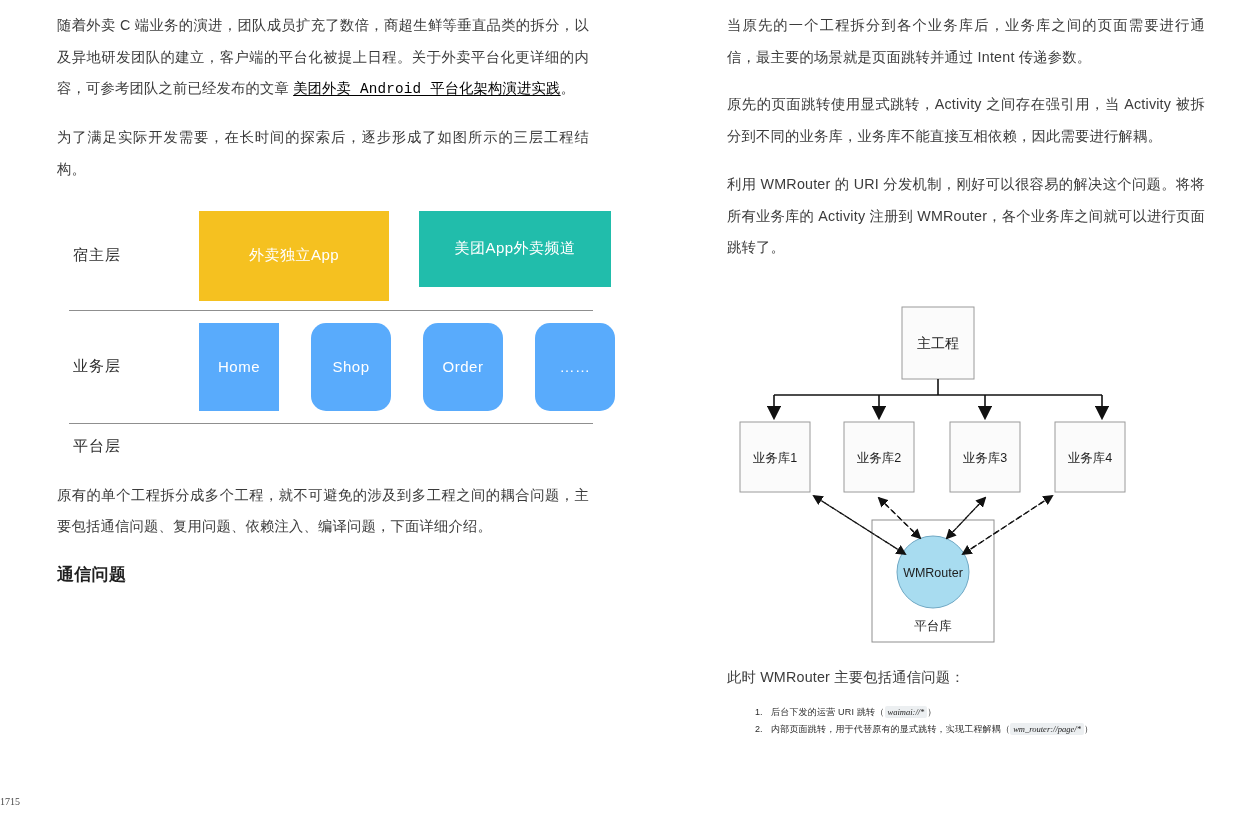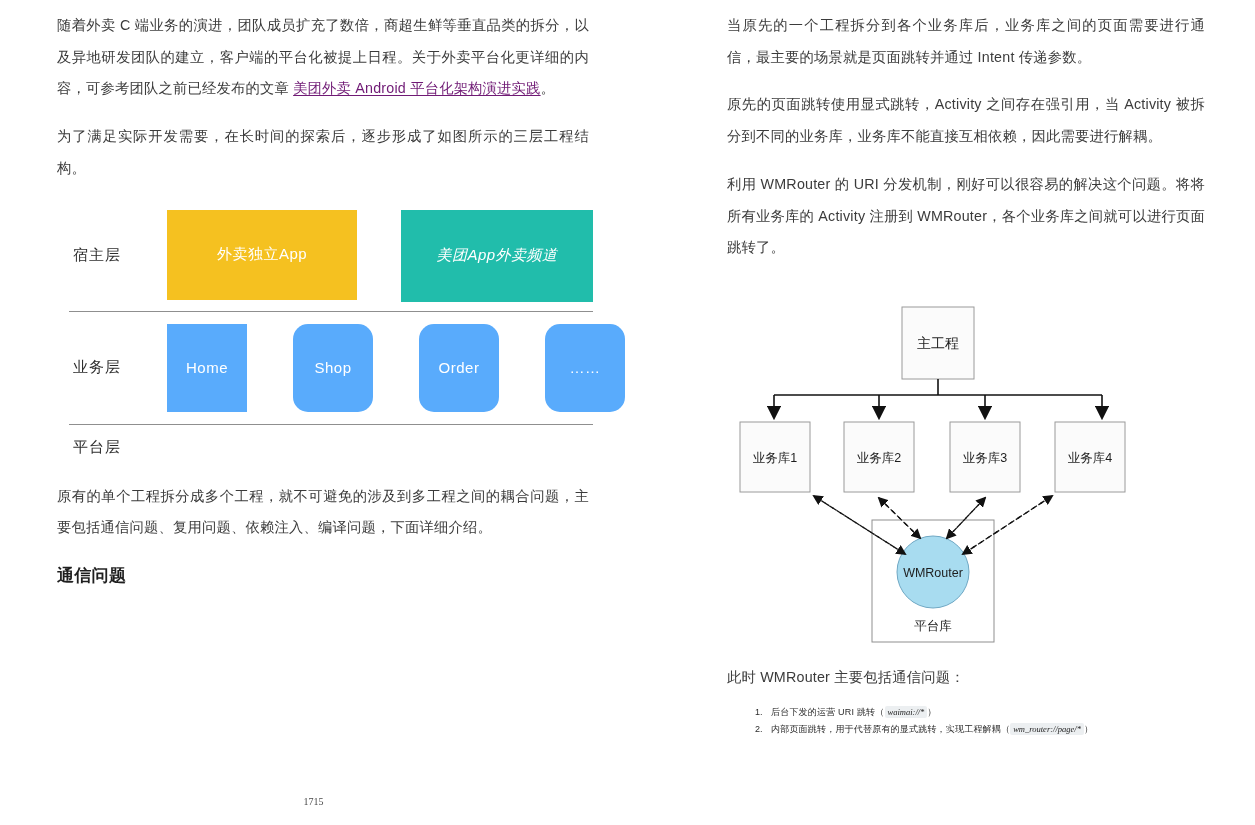--- a/index.html
+++ b/index.html
@@ -42,23 +42,24 @@
   p.para {
     margin: 0 0 16px 0;
     font-size: 14.3px;
     line-height: 2.22;
     color: #3b3b3b;
     letter-spacing: 0.2px;
     text-align: justify;
   }
   p.para.tight { margin-bottom: 10px; }
   a.doclink {
-    color: #701a75;
+    color: #000000;
     text-decoration: underline;
     text-underline-offset: 2px;
+    font-family: Liberation Mono, monospace;
   }
   h3.heading {
     margin: 20px 0 6px 0;
     font-size: 17px;
     font-weight: bold;
     color: #1f1f1f;
     letter-spacing: 0.3px;
   }
 
   
@@ -75,38 +76,38 @@
     flex: 0 0 110px;
     font-size: 15px;
     color: #2d2d2d;
     text-align: left;
     padding-left: 16px;
     letter-spacing: 1px;
   }
   .layer-content {
     flex: 1;
     display: flex;
-    gap: 14px;
+    margin-left: 32px;
   }
   .hr-rule {
     height: 1px;
     background: #8f8f8f;
     margin: 0 0 0 12px;
     width: 524px;
   }
   .tile {
     color: #ffffff;
     display: flex;
     align-items: center;
     justify-content: center;
     font-size: 15px;
     letter-spacing: 0.5px;
   }
   .tile-host-a { background: #f5c120; width: 190px; height: 90px; }
-  .tile-host-b { background: #21bdab; width: 192px; height: 92px; margin-left: 30px; font-style: italic; }
+  .tile-host-b { background: #21bdab; width: 192px; height: 76px; margin-left: 30px; }
   .row-host  { padding: 9px 0 9px 0; }
   .row-biz   { padding: 12px 0 12px 0; }
   .row-plat  { padding: 13px 0 13px 0; }
   .tile-biz  { background: #59abfc; width: 80px; height: 88px; }
   .tile-biz + .tile-biz { margin-left: 32px; border-radius: 15px; }
   .tile-plat { background: #fc7b7f; width: 418px; height: 88px; }
 
   
   .flow-figure {
     margin: 18px 0 10px 0;
@@ -166,21 +167,20 @@
   
   .pagenum {
     position: absolute;
     font-size: 10px;
     color: #4a4a4a;
     font-family: "Liberation Serif", "DejaVu Serif", serif;
   }
   .pagenum-left {
     left: 0; right: 4px;
     bottom: 18px;
-    text-align: center;
     width: 627px;
   }
 </style>
 </head>
 <body>
 
 <div class="page-spread">
 
   <div class="divider"></div>
 

